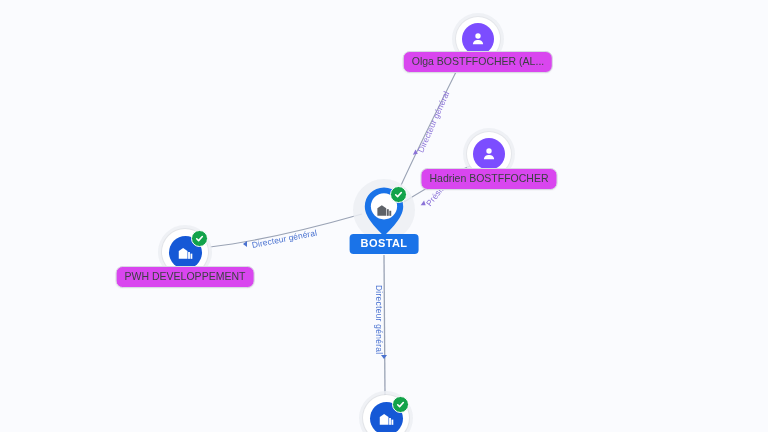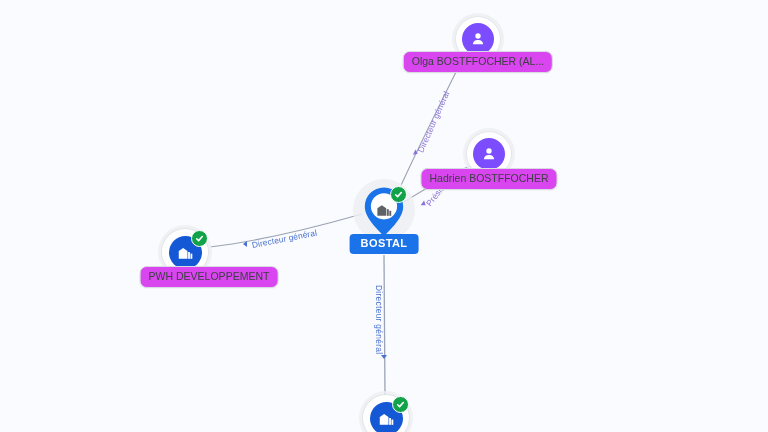--- a/index.html
+++ b/index.html
@@ -205,21 +205,21 @@
         <rect x="15.3" y="11.4" width="2.3" height="8.6"></rect>
         <rect x="18.3" y="13.4" width="2.3" height="6.6"></rect>
       </svg>
     </div>
     <div class="badge" style="left:6px; top:-22px;">
       <svg width="9" height="9" viewBox="0 0 24 24" fill="none" stroke="#ffffff" stroke-width="4.2" stroke-linecap="round" stroke-linejoin="round">
         <path d="M4.5 12.6 L9.6 17.6 L19.5 6.8"></path>
       </svg>
     </div>
   </div>
-  <div class="label-box" style="left:185px; top:266px;margin-left:24px;">PWH DEVELOPPEMENT</div>
+  <div class="label-box" style="left:185px; top:266px;">PWH DEVELOPPEMENT</div>
 
   <div class="node" style="left:384px; top:212px;">
     <div class="halo" style="width:62px;height:62px;left:-31px;top:-33px;"></div>
     <div class="pin">
       <svg width="42" height="52" viewBox="0 0 42 52">
         <path d="M21 1.5 C10.2 1.5 1.8 9.9 1.8 20.5 C1.8 32.5 15.5 44 21 50.5 C26.5 44 40.2 32.5 40.2 20.5 C40.2 9.9 31.8 1.5 21 1.5 Z" fill="#1a73e8"></path>
         <circle cx="21" cy="20.3" r="13.1" fill="#ffffff"></circle>
       </svg>
     </div>
     <div style="position:absolute; left:-10px; top:-13px; width:20px; height:20px; display:flex; align-items:center; justify-content:center;">

